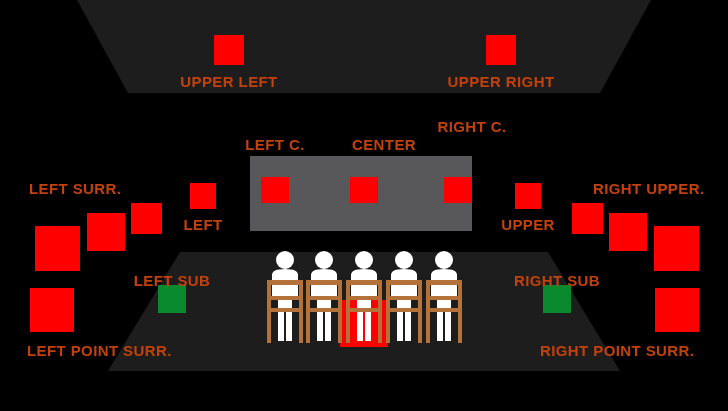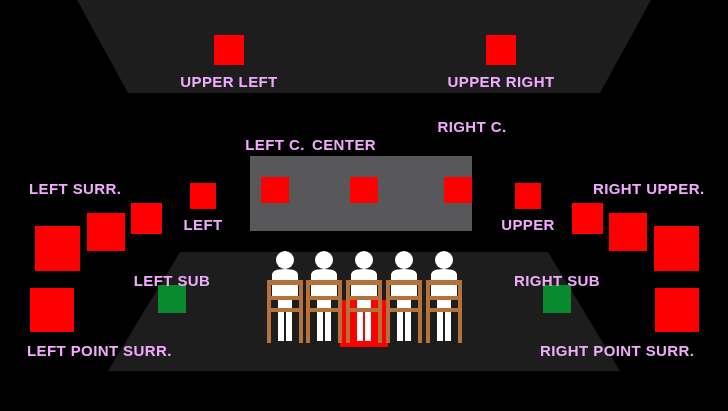--- a/index.html
+++ b/index.html
@@ -30,21 +30,21 @@
   .spk {
     position: absolute;
     background: #ff0000;
   }
   .sub {
     position: absolute;
     background: #0a8a2e;
   }
   .lbl {
     position: absolute;
-    color: #f0abfc;
+    color: #c2410c;
     font-size: 15px;
     font-weight: bold;
     letter-spacing: 0.4px;
     white-space: nowrap;
     line-height: 1;
     font-family: "Liberation Sans", sans-serif;
   }
   .lbl.c  { transform: translateX(-50%); }
 </style>
 </head>
@@ -66,21 +66,21 @@
   <div class="spk" style="left:486px; top:35px; width:30px; height:30px;"></div>
   <div class="lbl c" style="left:501px; top:74px;">UPPER RIGHT</div>
 
   <div class="screen" style="left:250px; top:156px; width:222px; height:75px;"></div>
 
   <div class="spk" style="left:261px; top:177px; width:28px; height:26px;"></div>
   <div class="spk" style="left:350px; top:177px; width:28px; height:26px;"></div>
   <div class="spk" style="left:444px; top:177px; width:28px; height:26px;"></div>
 
   <div class="lbl c" style="left:275px; top:137px;">LEFT C.</div>
-  <div class="lbl c" style="left:344px; top:137px;">CENTER</div>
+  <div class="lbl c" style="left:384px; top:137px;">CENTER</div>
   <div class="lbl c" style="left:458px; top:119px;margin-left:14px;">RIGHT C.</div>
 
   <div class="spk" style="left:190px; top:183px; width:26px; height:26px;"></div>
   <div class="lbl c" style="left:203px; top:217px;">LEFT</div>
 
   <div class="spk" style="left:131px; top:203px; width:31px; height:31px;"></div>
   <div class="spk" style="left:87px; top:213px; width:38px; height:38px;"></div>
   <div class="spk" style="left:35px; top:226px; width:45px; height:45px;"></div>
   <div class="lbl" style="left:29px; top:181px;">LEFT SURR.</div>
 

